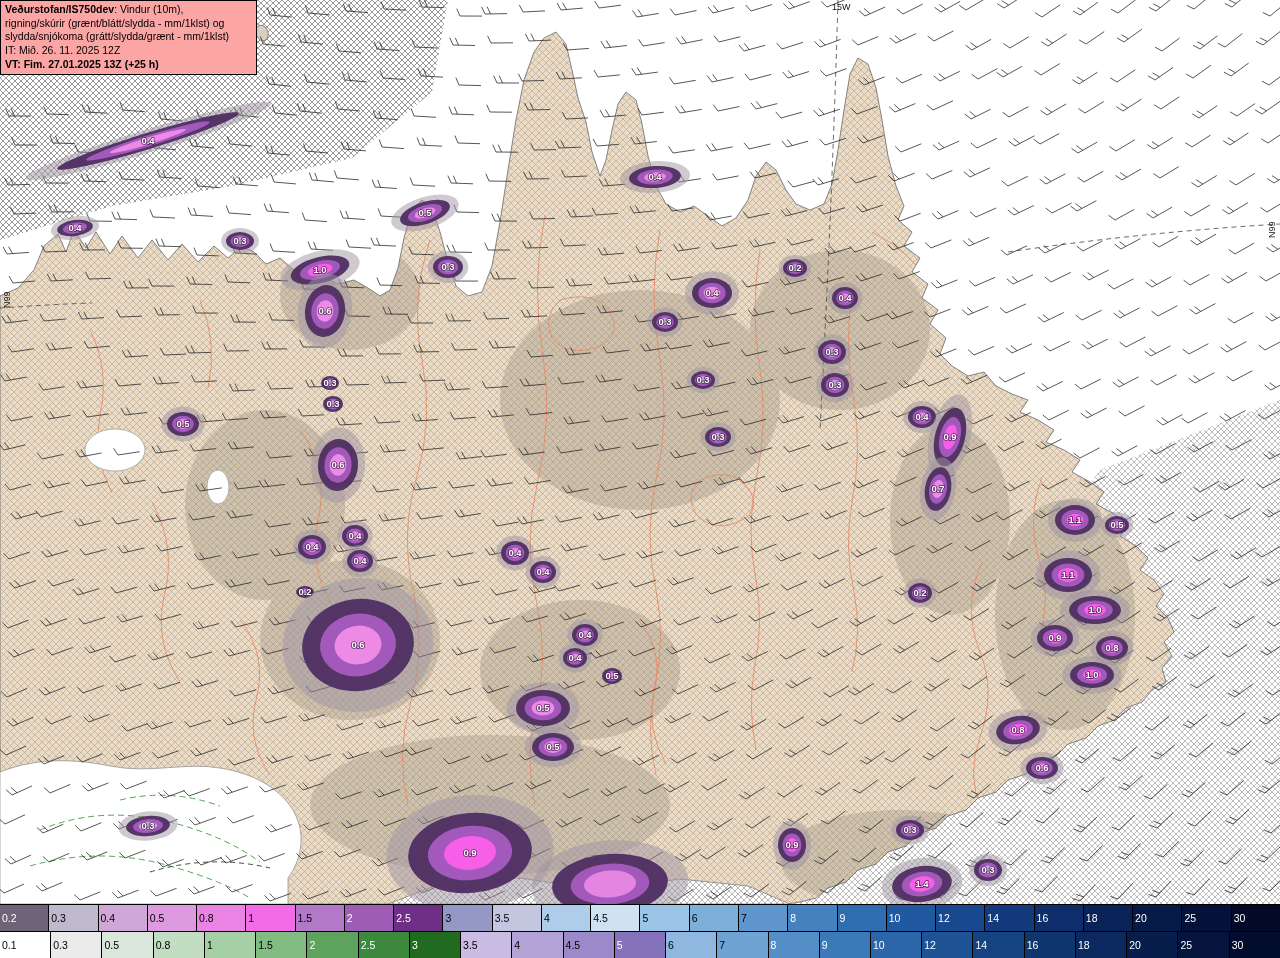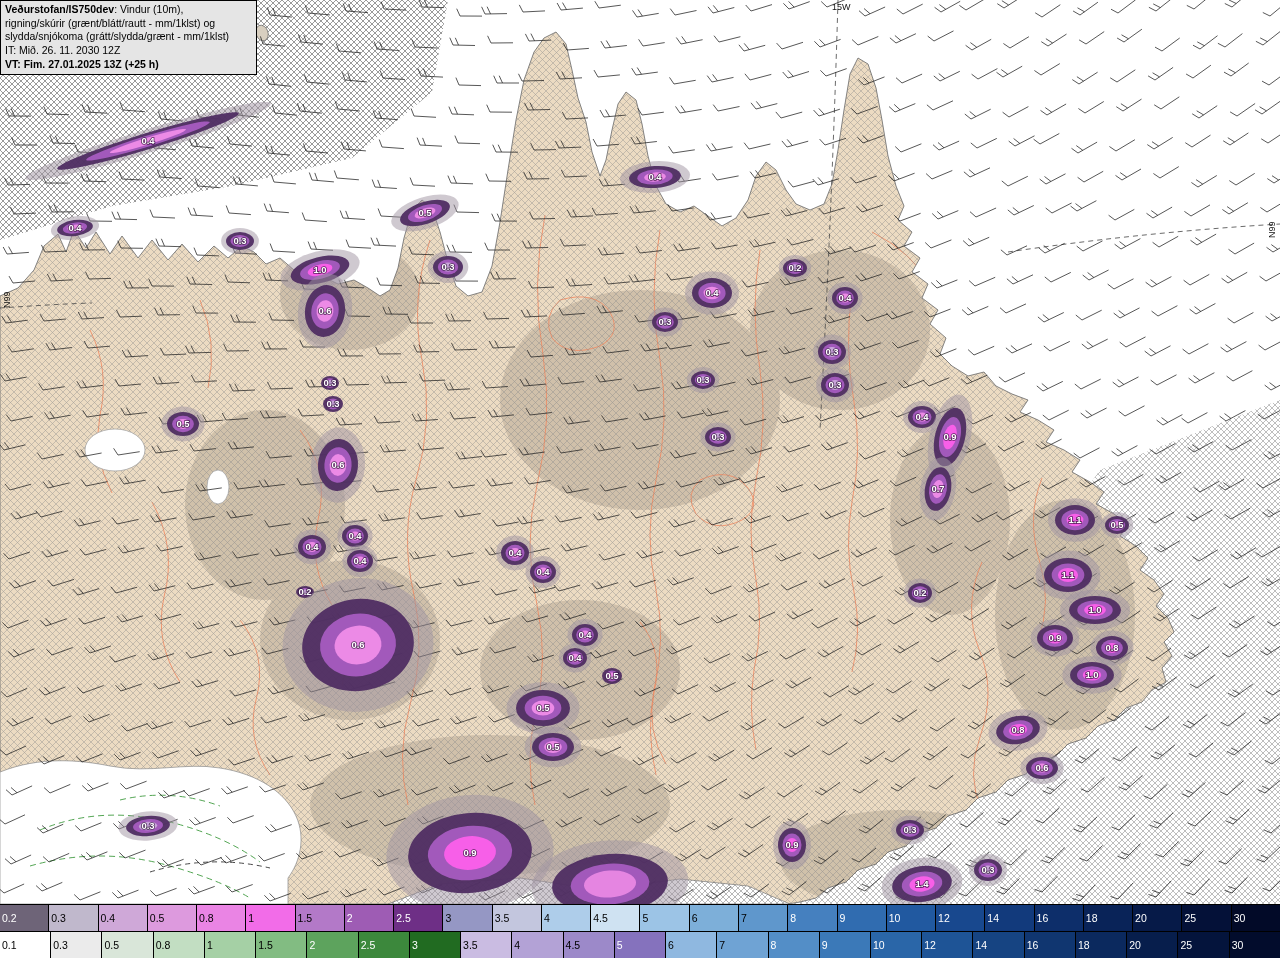--- a/index.html
+++ b/index.html
@@ -1,21 +1,21 @@
 <!DOCTYPE html>
 <html><head>
 <meta charset="utf-8">
 <style>
   *{margin:0;padding:0;box-sizing:border-box}
   html,body{width:1280px;height:958px;overflow:hidden;background:#fff;
     font-family:"Liberation Sans",sans-serif;color:#000}
   #stage{position:relative;width:1280px;height:958px;background:#fff}
   #map-area{position:relative;width:1280px;height:904px;overflow:hidden;background:#fff}
   #map-svg{display:block}
-  #title-box{position:absolute;left:0;top:0;width:257px;background:#e5e5e5;border:1px solid #000;
+  #title-box{position:absolute;left:0;top:0;width:257px;background:#fca5a5;border:1px solid #000;
     padding:2px 10px 3px 4px;font-size:10.5px;line-height:1.3}
   #title-box .b{font-weight:bold}
   .colorbar{display:flex;width:1280px;height:27px;border-top:1px solid #000;background:#fff}
   .colorbar .seg{flex:1 1 0;position:relative;border-right:1px solid #000}
   .colorbar .seg:last-child{border-right:none}
   .colorbar .seg span{position:absolute;left:2px;top:50%;transform:translateY(-50%);
     font-size:10.5px;white-space:nowrap}
   .blob-label{font:bold 9.5px "Liberation Sans",sans-serif;fill:#fff;
     paint-order:stroke;stroke:rgba(35,8,45,.75);stroke-width:1.6px}
   .grat-label{font:9px "Liberation Sans",sans-serif;fill:#111}
@@ -472,23 +472,23 @@
         </g>
       <g id="grat-labels">
           <text x="832" y="10" class="grat-label">15W</text>
           <text x="10" y="308" transform="rotate(-90,10,308)" class="grat-label">N99</text>
           <text x="1275" y="238" transform="rotate(-90,1275,238)" class="grat-label">N99</text>
         </g>
     </svg>
 
     <div id="title-box">
       <div><span class="b">Veðurstofan/IS750dev</span><span>: Vindur (10m),</span></div>
-      <div>rigning/skúrir (grænt/blátt/rautt - mm/1klst) og</div>
+      <div>rigning/skúrir (grænt/blátt/slydda - mm/1klst) og</div>
       <div>slydda/snjókoma (grátt/slydda/grænt - mm/1klst)</div>
-      <div>IT: Mið. 26. 11. 2030 12Z</div>
+      <div>IT: Mið. 26. 11. 2025 12Z</div>
       <div class="b">VT: Fim. 27.01.2025 13Z (+25 h)</div>
     </div>
   </div>
 
   <div id="rain-bar" class="colorbar">
       <div class="seg" style="background: rgb(110, 100, 120);">
         <span style="color: rgb(255, 255, 255);">0.2</span>
       </div>
       <div class="seg" style="background: rgb(192, 184, 204);">
         <span style="color: rgb(0, 0, 0);">0.3</span>

